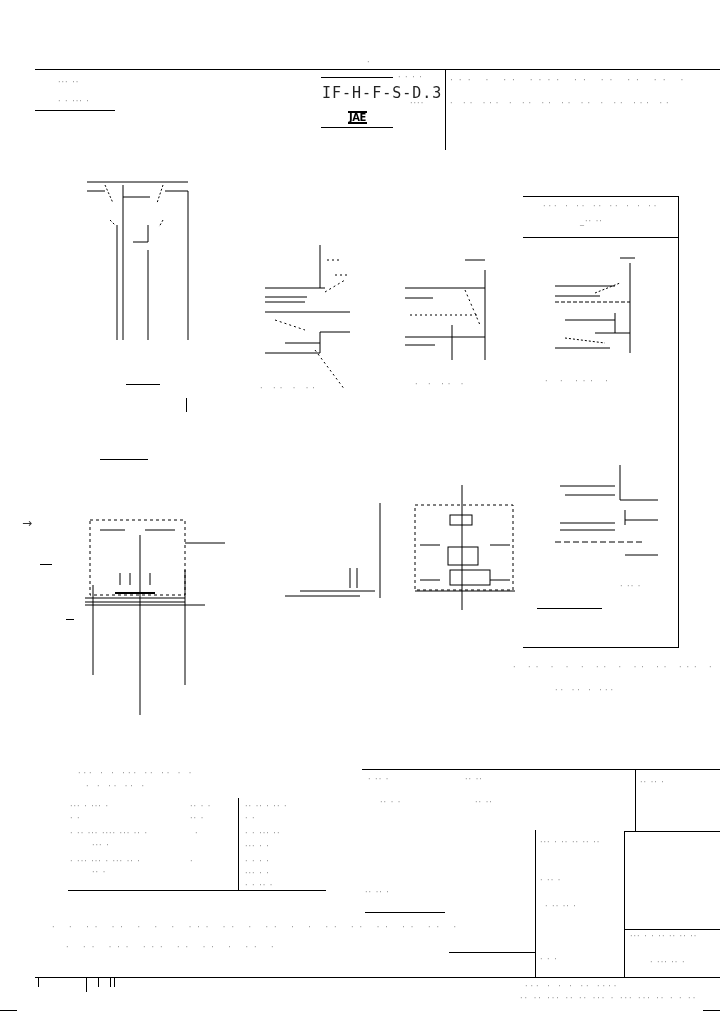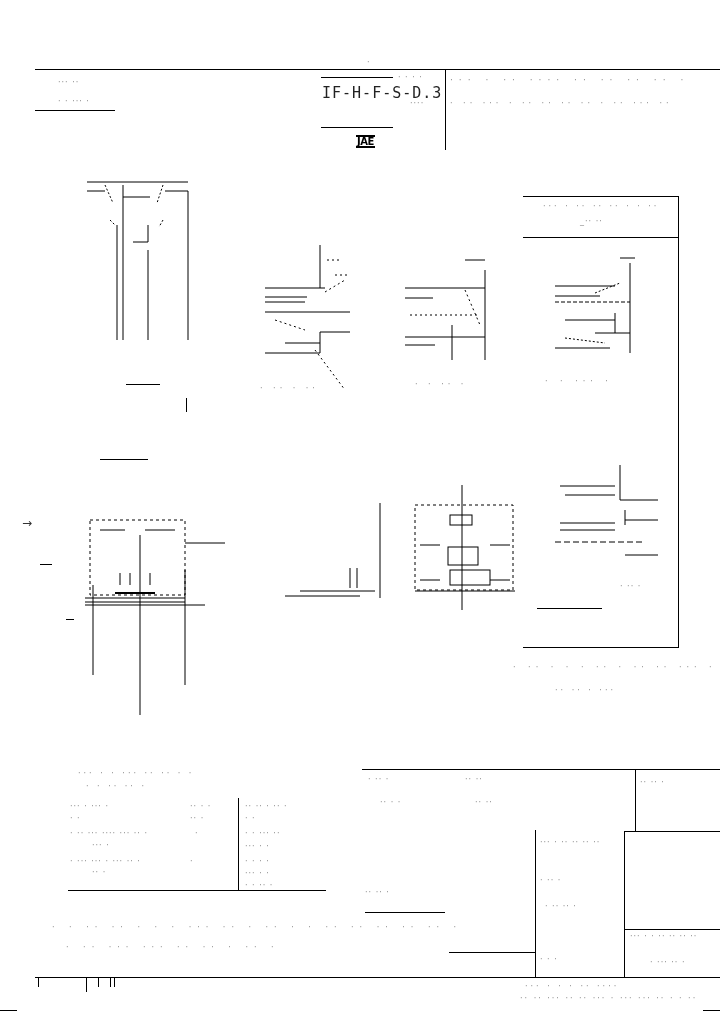--- a/index.html
+++ b/index.html
@@ -2,21 +2,21 @@
 <html><head>
 <meta charset="utf-8">
 <style>
   html,body{margin:0;padding:0;background:#fff;}
   body{width:720px;height:1012px;position:relative;overflow:hidden;font-family:"DejaVu Sans",sans-serif;color:#000;}
   .t{position:absolute;font-size:8px;letter-spacing:1px;color:#333;white-space:nowrap;opacity:.55;}
   .hl{position:absolute;height:1px;background:#000;}
   .vl{position:absolute;width:1px;background:#000;}
   .box{position:absolute;border:1px solid #000;}
   svg{position:absolute;overflow:visible;}
-  .logo{position:absolute;left:356px;top:111px;font-size:10px;font-weight:bold;letter-spacing:-0.5px;border-bottom:2px solid #000;border-top:2px solid #000;line-height:9px;padding:0 1px;margin-top:24px;}
+  .logo{position:absolute;left:348px;top:111px;font-size:10px;font-weight:bold;letter-spacing:-0.5px;border-bottom:2px solid #000;border-top:2px solid #000;line-height:9px;padding:0 1px;}
   .pn{position:absolute;left:322px;top:84px;font-family:"DejaVu Sans Mono",monospace;font-size:15px;letter-spacing:1px;color:#222;}
 </style>
 </head>
 <body>
 
 <div class="hl" style="left:35px;top:69px;width:685px;"></div>
 <div class="t" style="left:367px;top:58px;">·</div>
 
 <div class="t" style="left:58px;top:78px;">··· ··</div>
 <div class="t" style="left:58px;top:97px;">· · ··· ·</div>

